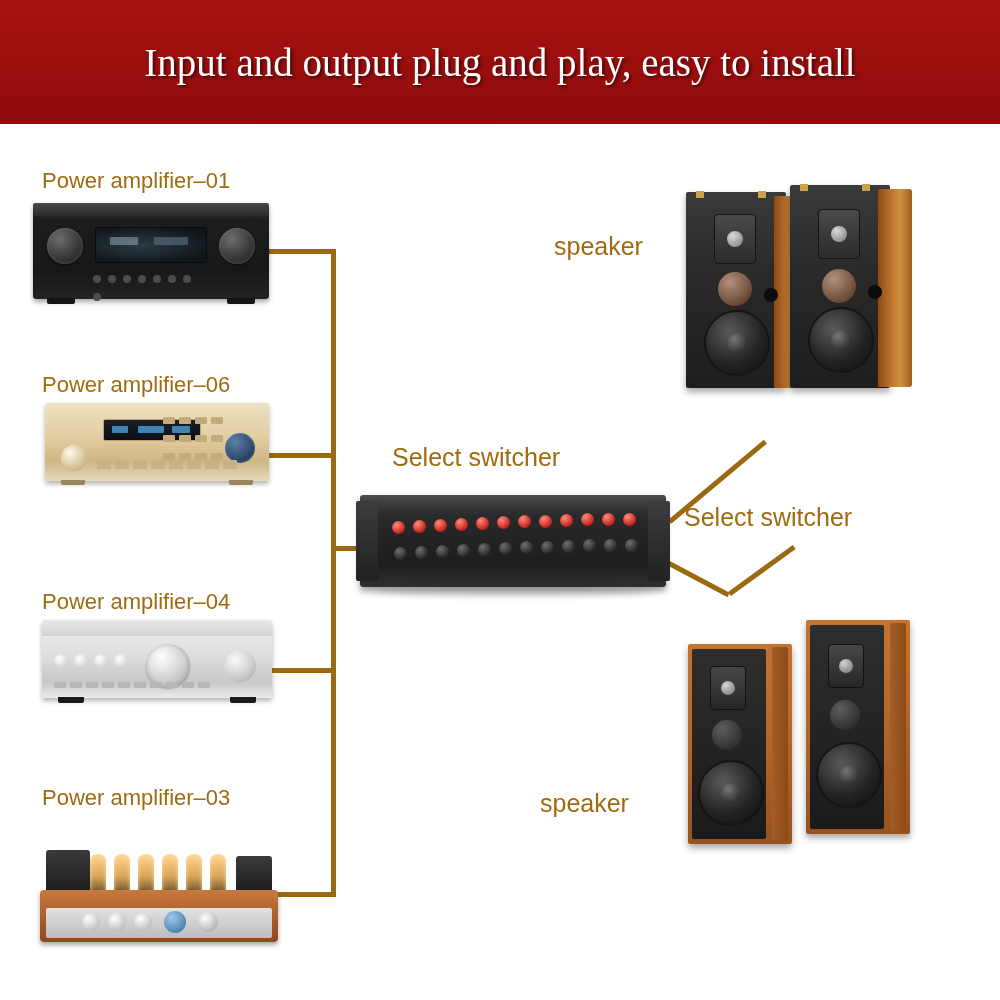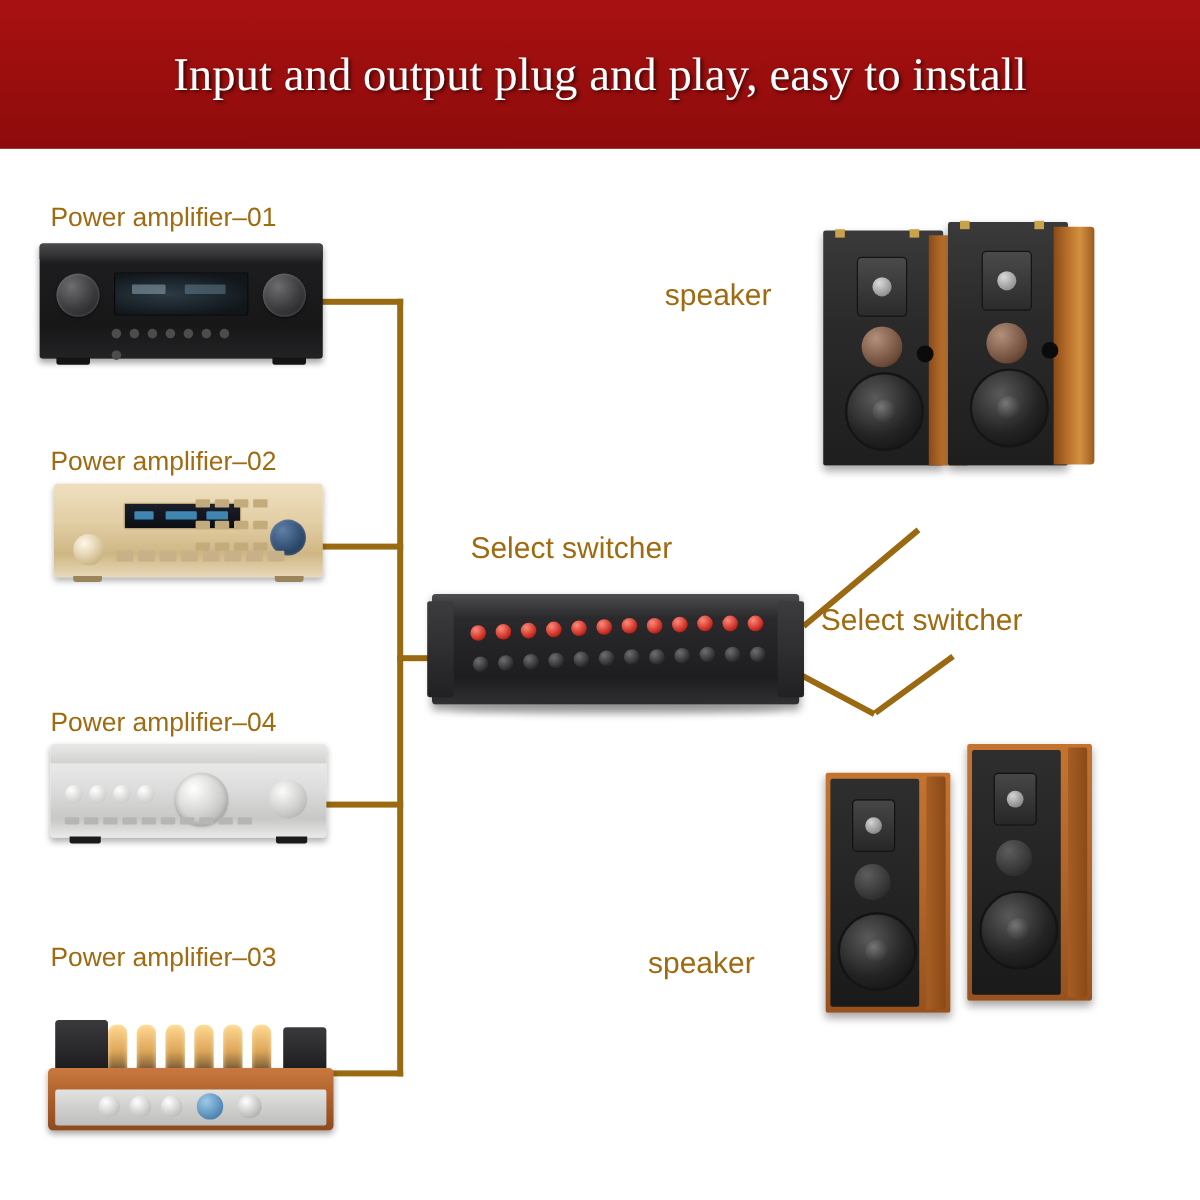--- a/index.html
+++ b/index.html
@@ -290,21 +290,21 @@
 <div class="wire" style="left:266px; top:892px; width:70px; height:5px;"></div>
 
 <div class="wire" style="left:331px; top:546px; width:36px; height:5px;"></div>
 
 <div class="wire-diag" style="left:668px; top:520px; width:125px; height:5px; transform: rotate(-40deg);"></div>
 
 <div class="wire-diag" style="left:668px; top:560px; width:70px; height:5px; transform: rotate(28deg);"></div>
 <div class="wire-diag" style="left:728px; top:592px; width:80px; height:5px; transform: rotate(-36deg);"></div>
 
 <div class="label" style="left:42px; top:168px;">Power amplifier–01</div>
-<div class="label" style="left:42px; top:372px;">Power amplifier–02</div>
+<div class="label" style="left:42px; top:372px;">Power amplifier–06</div>
 <div class="label" style="left:42px; top:589px;">Power amplifier–04</div>
 <div class="label" style="left:42px; top:785px;">Power amplifier–03</div>
 
 <div class="label big" style="left:392px; top:443px;">Select switcher</div>
 <div class="label big" style="left:554px; top:232px;">speaker</div>
 <div class="label big" style="left:540px; top:789px;">speaker</div>
 
 <div class="label-2line" style="left:684px; top:502px;">
   <div>Select switcher</div>
 </div>

